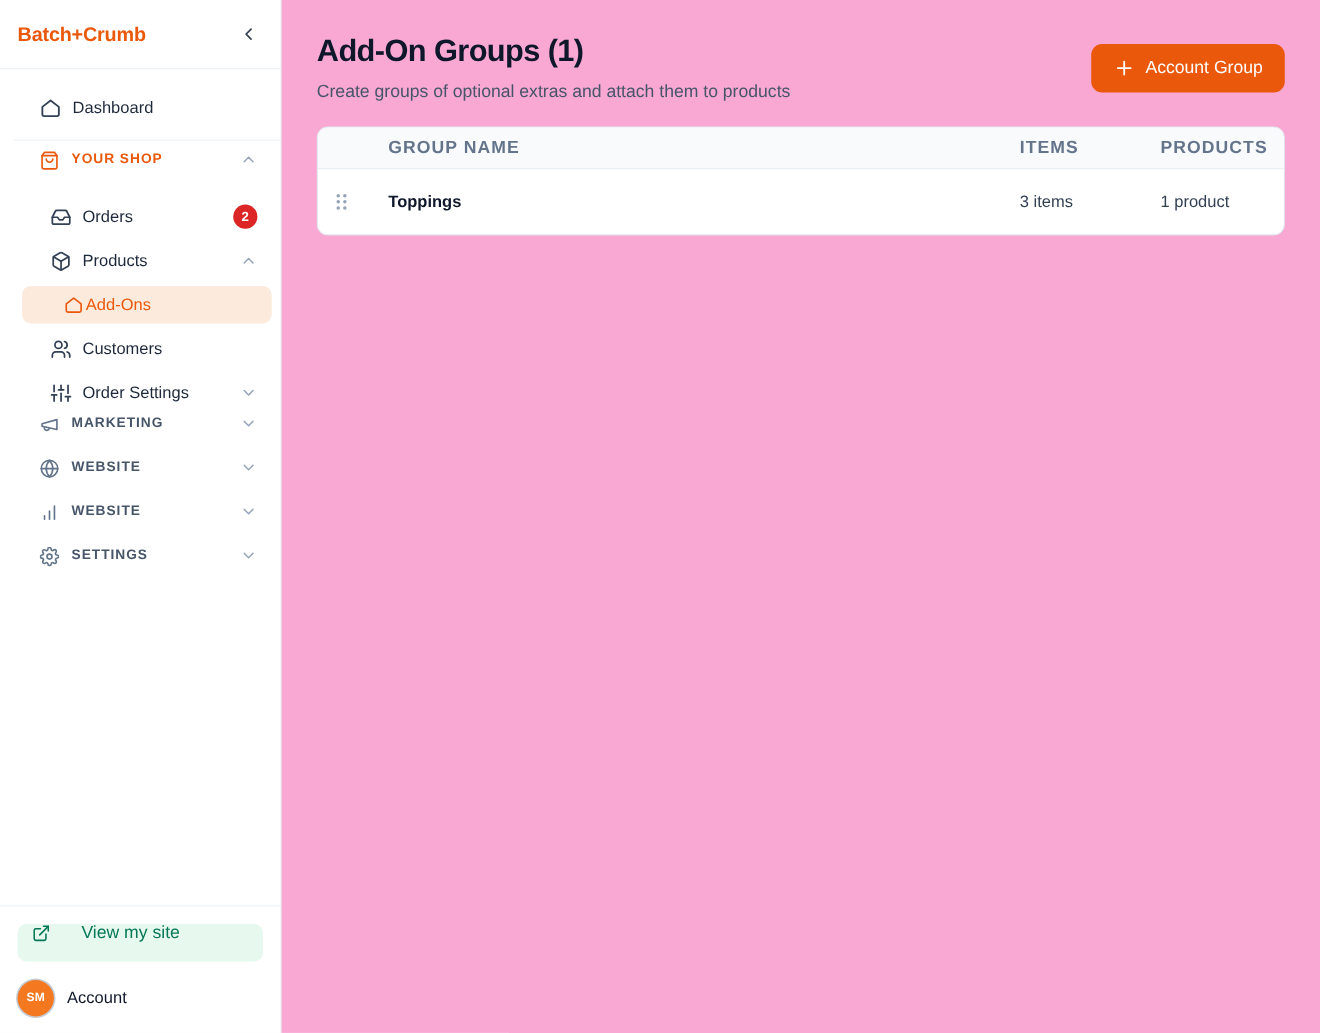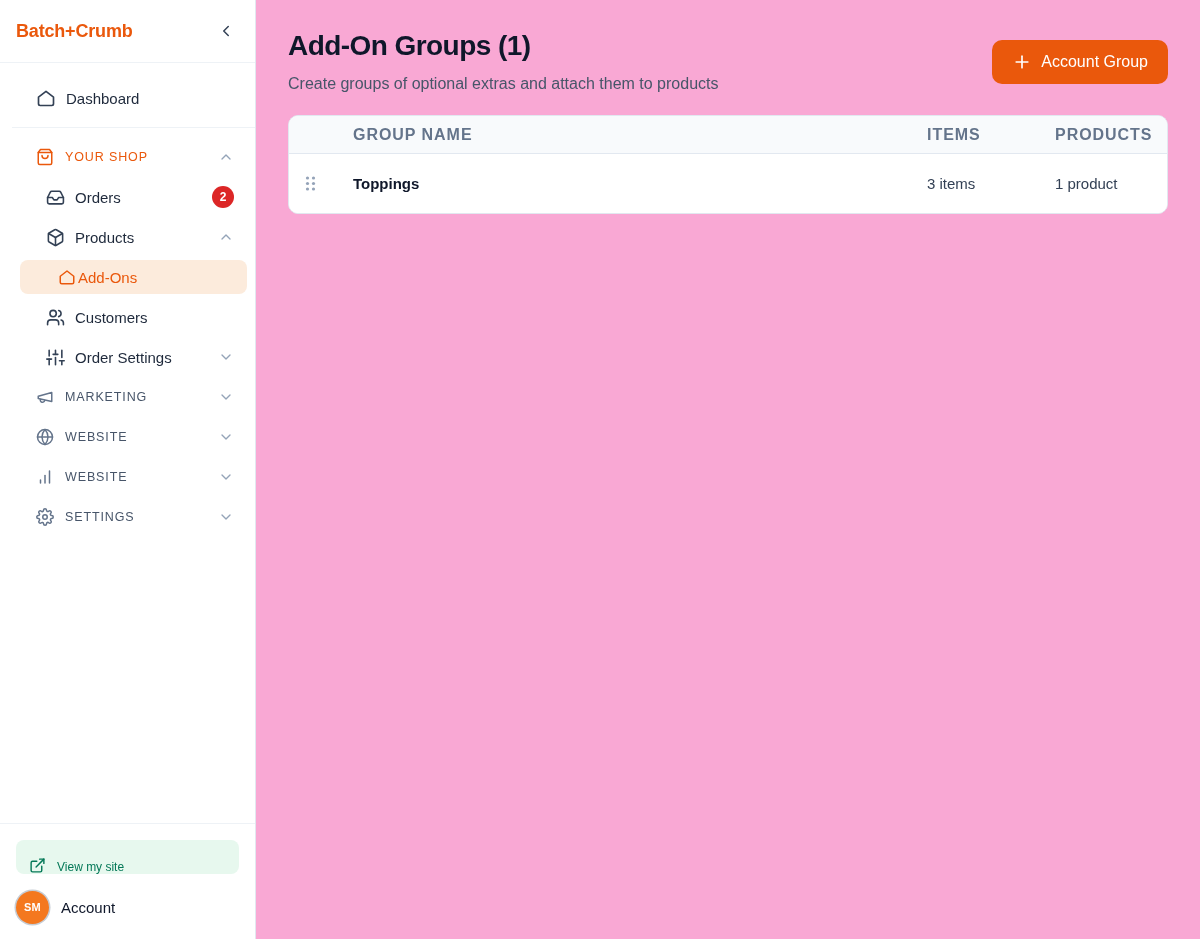--- a/index.html
+++ b/index.html
@@ -29,23 +29,23 @@
   .nav { flex:1; padding-top:15px; overflow:hidden;padding-left:12px; }
   .nav-item {
     display:flex; align-items:center; height:40px; margin:0 8px;
     padding:0 13px 0 16px; border-radius:8px; gap:10px;
     font-size:15px; color:#1e293b; cursor:pointer;
   }
   .nav-item .icon { display:flex; color:#334155; }
   .nav-divider { border-bottom:1px solid #eef2f6; margin:9px 0; }
 
   .section-row {
-    display:flex; align-items:center; height:40px; margin:0 8px;
+    display:flex; align-items:flex-start; height:40px; margin:0 8px;
     padding:0 13px 0 16px; border-radius:8px; gap:11px;
-    font-size:12.5px; font-weight:400; letter-spacing:0.07em;
+    font-size:12.5px; font-weight:700; letter-spacing:0.07em;
     color:#475569; cursor:pointer;
   }
   .section-row .icon { display:flex; color:#64748b; }
   .section-row.accent { color:#ea580c; }
   .section-row.accent .icon { color:#ea580c; }
 
   .child { padding-left:26px; }
   .chev { margin-left:auto; color:#94a3b8; display:flex; }
   .badge {
     margin-left:auto; width:22px; height:22px; border-radius:50%;
@@ -54,22 +54,22 @@
   }
   .nav-item.active {
     background:#fcebdc; color:#ea580c; height:34px; margin:3px 8px;
     padding-left:38px; gap:2px; font-weight:500;
   }
   .nav-item.active .icon { color:#ea580c; }
 
   .sidebar-footer { border-top:1px solid #eef2f6; padding:16px 16px 14px; }
   .view-site-btn {
     width:100%; height:34px; border:none; border-radius:8px;
-    background:#e7f8ee; color:#047857; display:flex; align-items:flex-end;
-    gap:11px; padding:0 13px; font-size:12px; font-weight:500;
+    background:#e7f8ee; color:#047857; display:flex; align-items:flex-start;
+    gap:28px; padding:0 13px; font-size:16px; font-weight:500;
     font-family:"Liberation Sans", sans-serif; cursor:pointer;
   }
   .account-row { display:flex; align-items:center; gap:12px; margin-top:15px; height:36px; cursor:pointer; }
   .avatar {
     width:33px; height:33px; border-radius:50%; background:#f4781f;
     box-shadow:0 0 0 1.5px #c6ccd4; color:#fff; font-size:11px; font-weight:700;
     display:flex; align-items:center; justify-content:center; letter-spacing:0.02em;
   }
   .account-label { font-size:15px; font-weight:500; color:#0f172a; }
 

